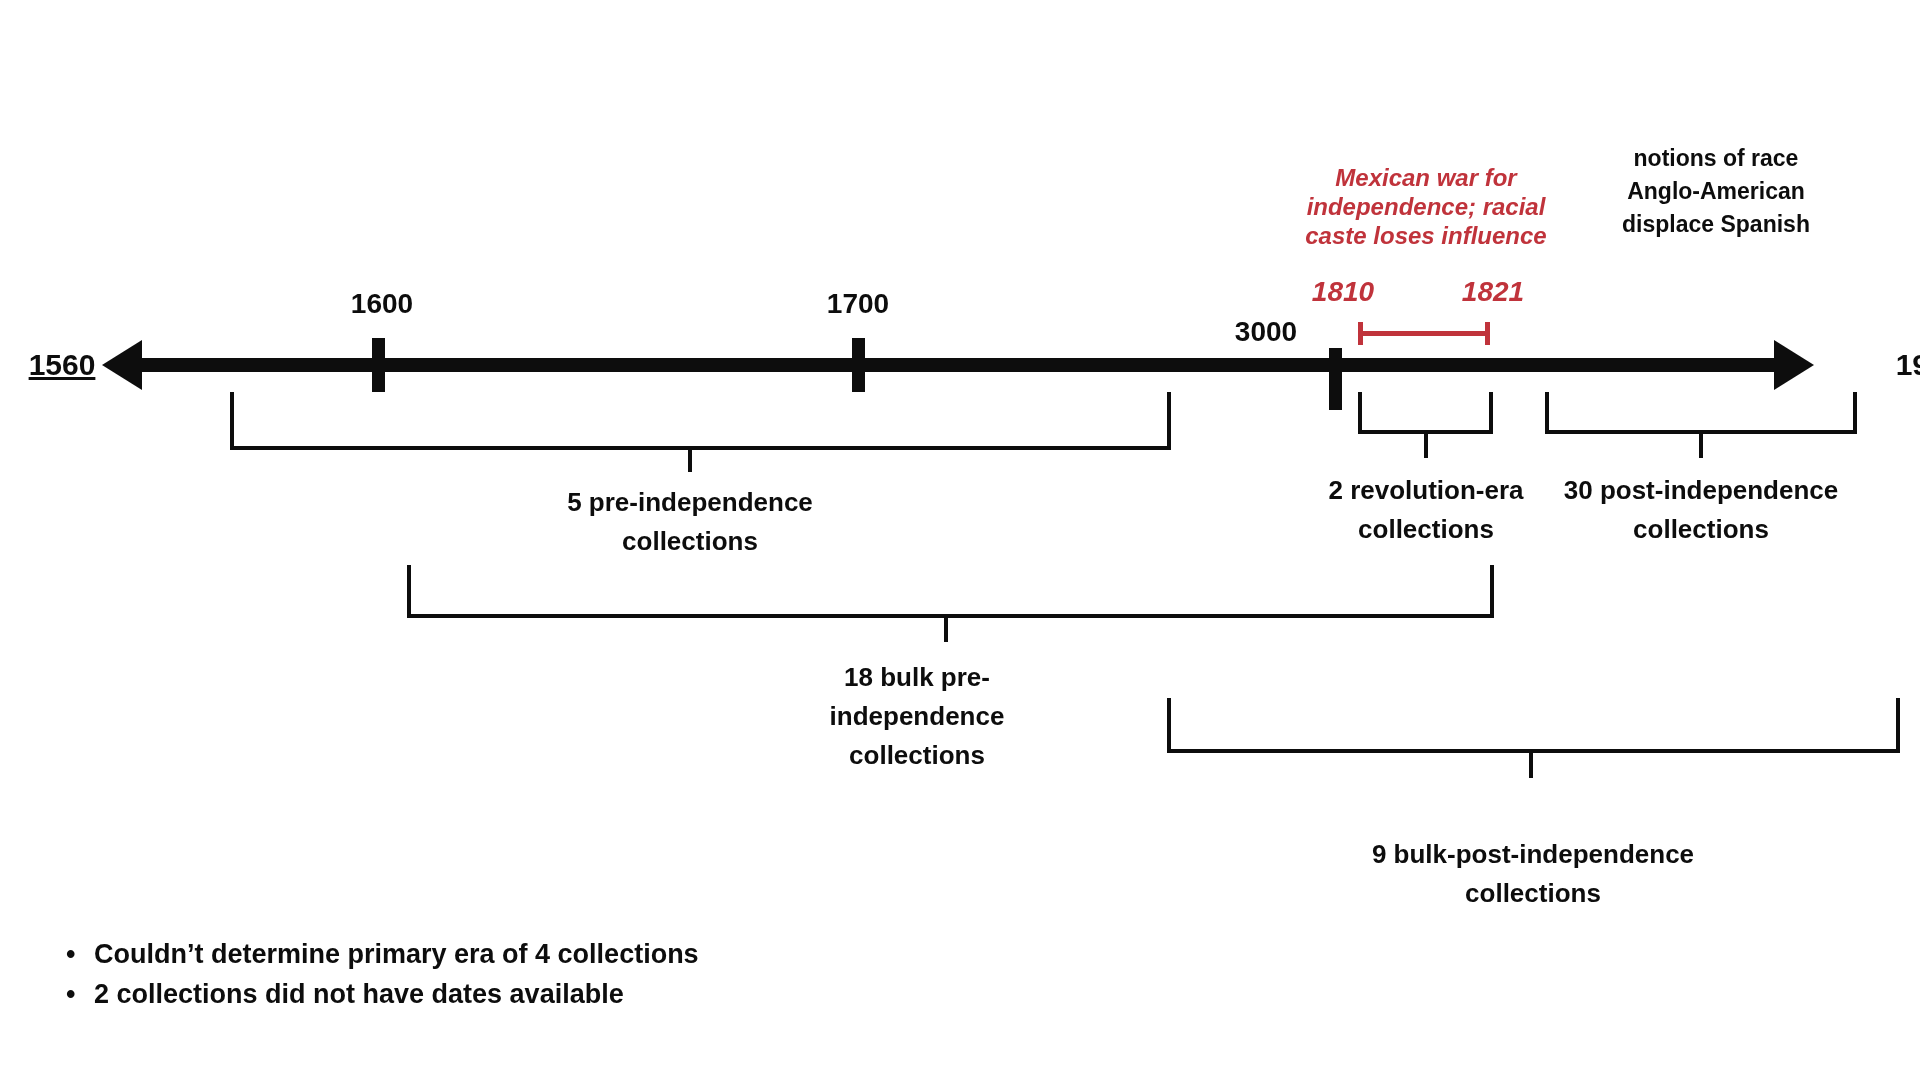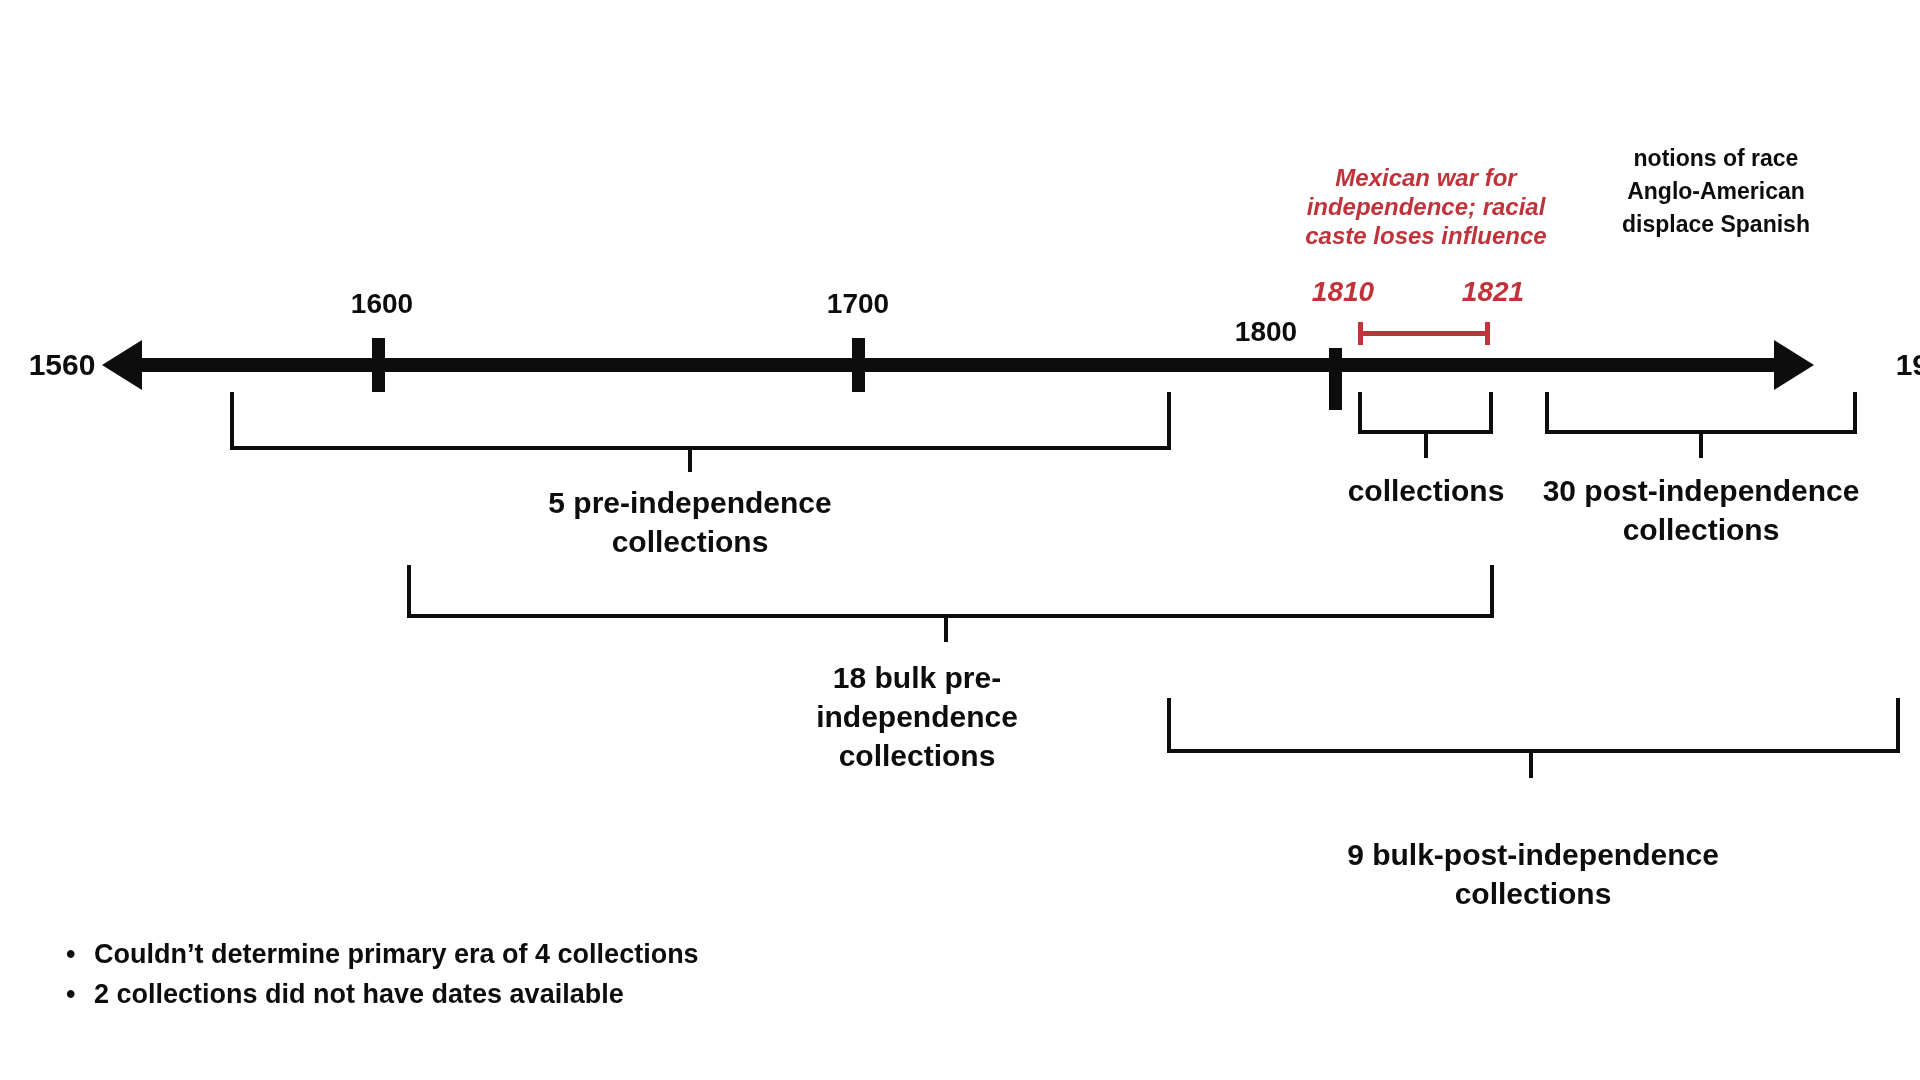--- a/index.html
+++ b/index.html
@@ -21,43 +21,43 @@
   .red{color:var(--red,#c0333b);font-style:italic;}
   .war-text{left:1266px;top:163px;width:320px;font-size:24px;line-height:29px;}
   .war-yr{font-size:28px;line-height:32px;width:120px;top:276px;}
   .range-line{left:1358px;top:331px;width:132px;height:5px;background:var(--red);}
   .range-tick{width:5px;height:23px;top:322px;background:var(--red);}
   
   .race-text{left:1566px;top:142px;width:300px;font-size:23px;line-height:33px;}
   
   .bracket{border-left:4px solid var(--ink);border-right:4px solid var(--ink);border-bottom:4px solid var(--ink);box-sizing:border-box;}
   .stem{width:4px;background:var(--ink);}
-  .blabel{font-size:30px;line-height:39px;}
+  .blabel{font-size:26px;line-height:39px;}
   
   .notes{left:66px;top:934px;font-size:27px;line-height:40px;}
   .note-row{display:flex;align-items:baseline;}
   .note-dot{width:28px;flex:0 0 28px;font-size:27px;}
 </style>
 </head>
 <body>
 
 <div id="stage">
 
   <div class="abs tl-bar"></div>
   <div class="abs arrow left"></div>
   <div class="abs arrow right"></div>
-  <div class="abs yr ctr" style="left:22px;top:347px;width:80px;">1560</div>
+  <div class="abs yr ctr" style="left:22px;top:347px;width:80px;text-decoration:underline;">1560</div>
   <div class="abs yr ctr" style="left:1887px;top:347px;width:84px;">1900</div>
 
   <div class="abs tick" style="left:372px;top:338px;height:54px;"></div>
   <div class="abs tick" style="left:852px;top:338px;height:54px;"></div>
   <div class="abs tick" style="left:1329px;top:348px;height:62px;"></div>
   <div class="abs tick-lbl ctr" style="left:322px;top:288px;">1600</div>
   <div class="abs tick-lbl ctr" style="left:798px;top:288px;">1700</div>
-  <div class="abs tick-lbl ctr" style="left:1206px;top:316px;">1800</div>
+  <div class="abs tick-lbl ctr" style="left:1206px;top:316px;">3000</div>
 
   <div class="abs war-text red ctr">
     <div>Mexican war for</div>
     <div>independence; racial</div>
     <div>caste loses influence</div>
   </div>
   <div class="abs war-yr red ctr" style="left:1283px;">1810</div>
   <div class="abs war-yr red ctr" style="left:1433px;">1821</div>
   <div class="abs range-line"></div>
   <div class="abs range-tick" style="left:1358px;"></div>
@@ -72,20 +72,21 @@
   <div class="abs bracket" style="left:230px;top:392px;width:941px;height:58px;"></div>
   <div class="abs stem" style="left:688px;top:450px;height:22px;"></div>
   <div class="abs blabel ctr" style="left:530px;top:483px;width:320px;">
     <div>5 pre-independence</div>
     <div>collections</div>
   </div>
 
   <div class="abs bracket" style="left:1358px;top:392px;width:135px;height:42px;"></div>
   <div class="abs stem" style="left:1424px;top:434px;height:24px;"></div>
   <div class="abs blabel ctr" style="left:1296px;top:471px;width:260px;">
+    <div>2 revolution-era</div>
     <div>collections</div>
   </div>
 
   <div class="abs bracket" style="left:1545px;top:392px;width:312px;height:42px;"></div>
   <div class="abs stem" style="left:1699px;top:434px;height:24px;"></div>
   <div class="abs blabel ctr" style="left:1541px;top:471px;width:320px;">
     <div>30 post-independence</div>
     <div>collections</div>
   </div>
 

